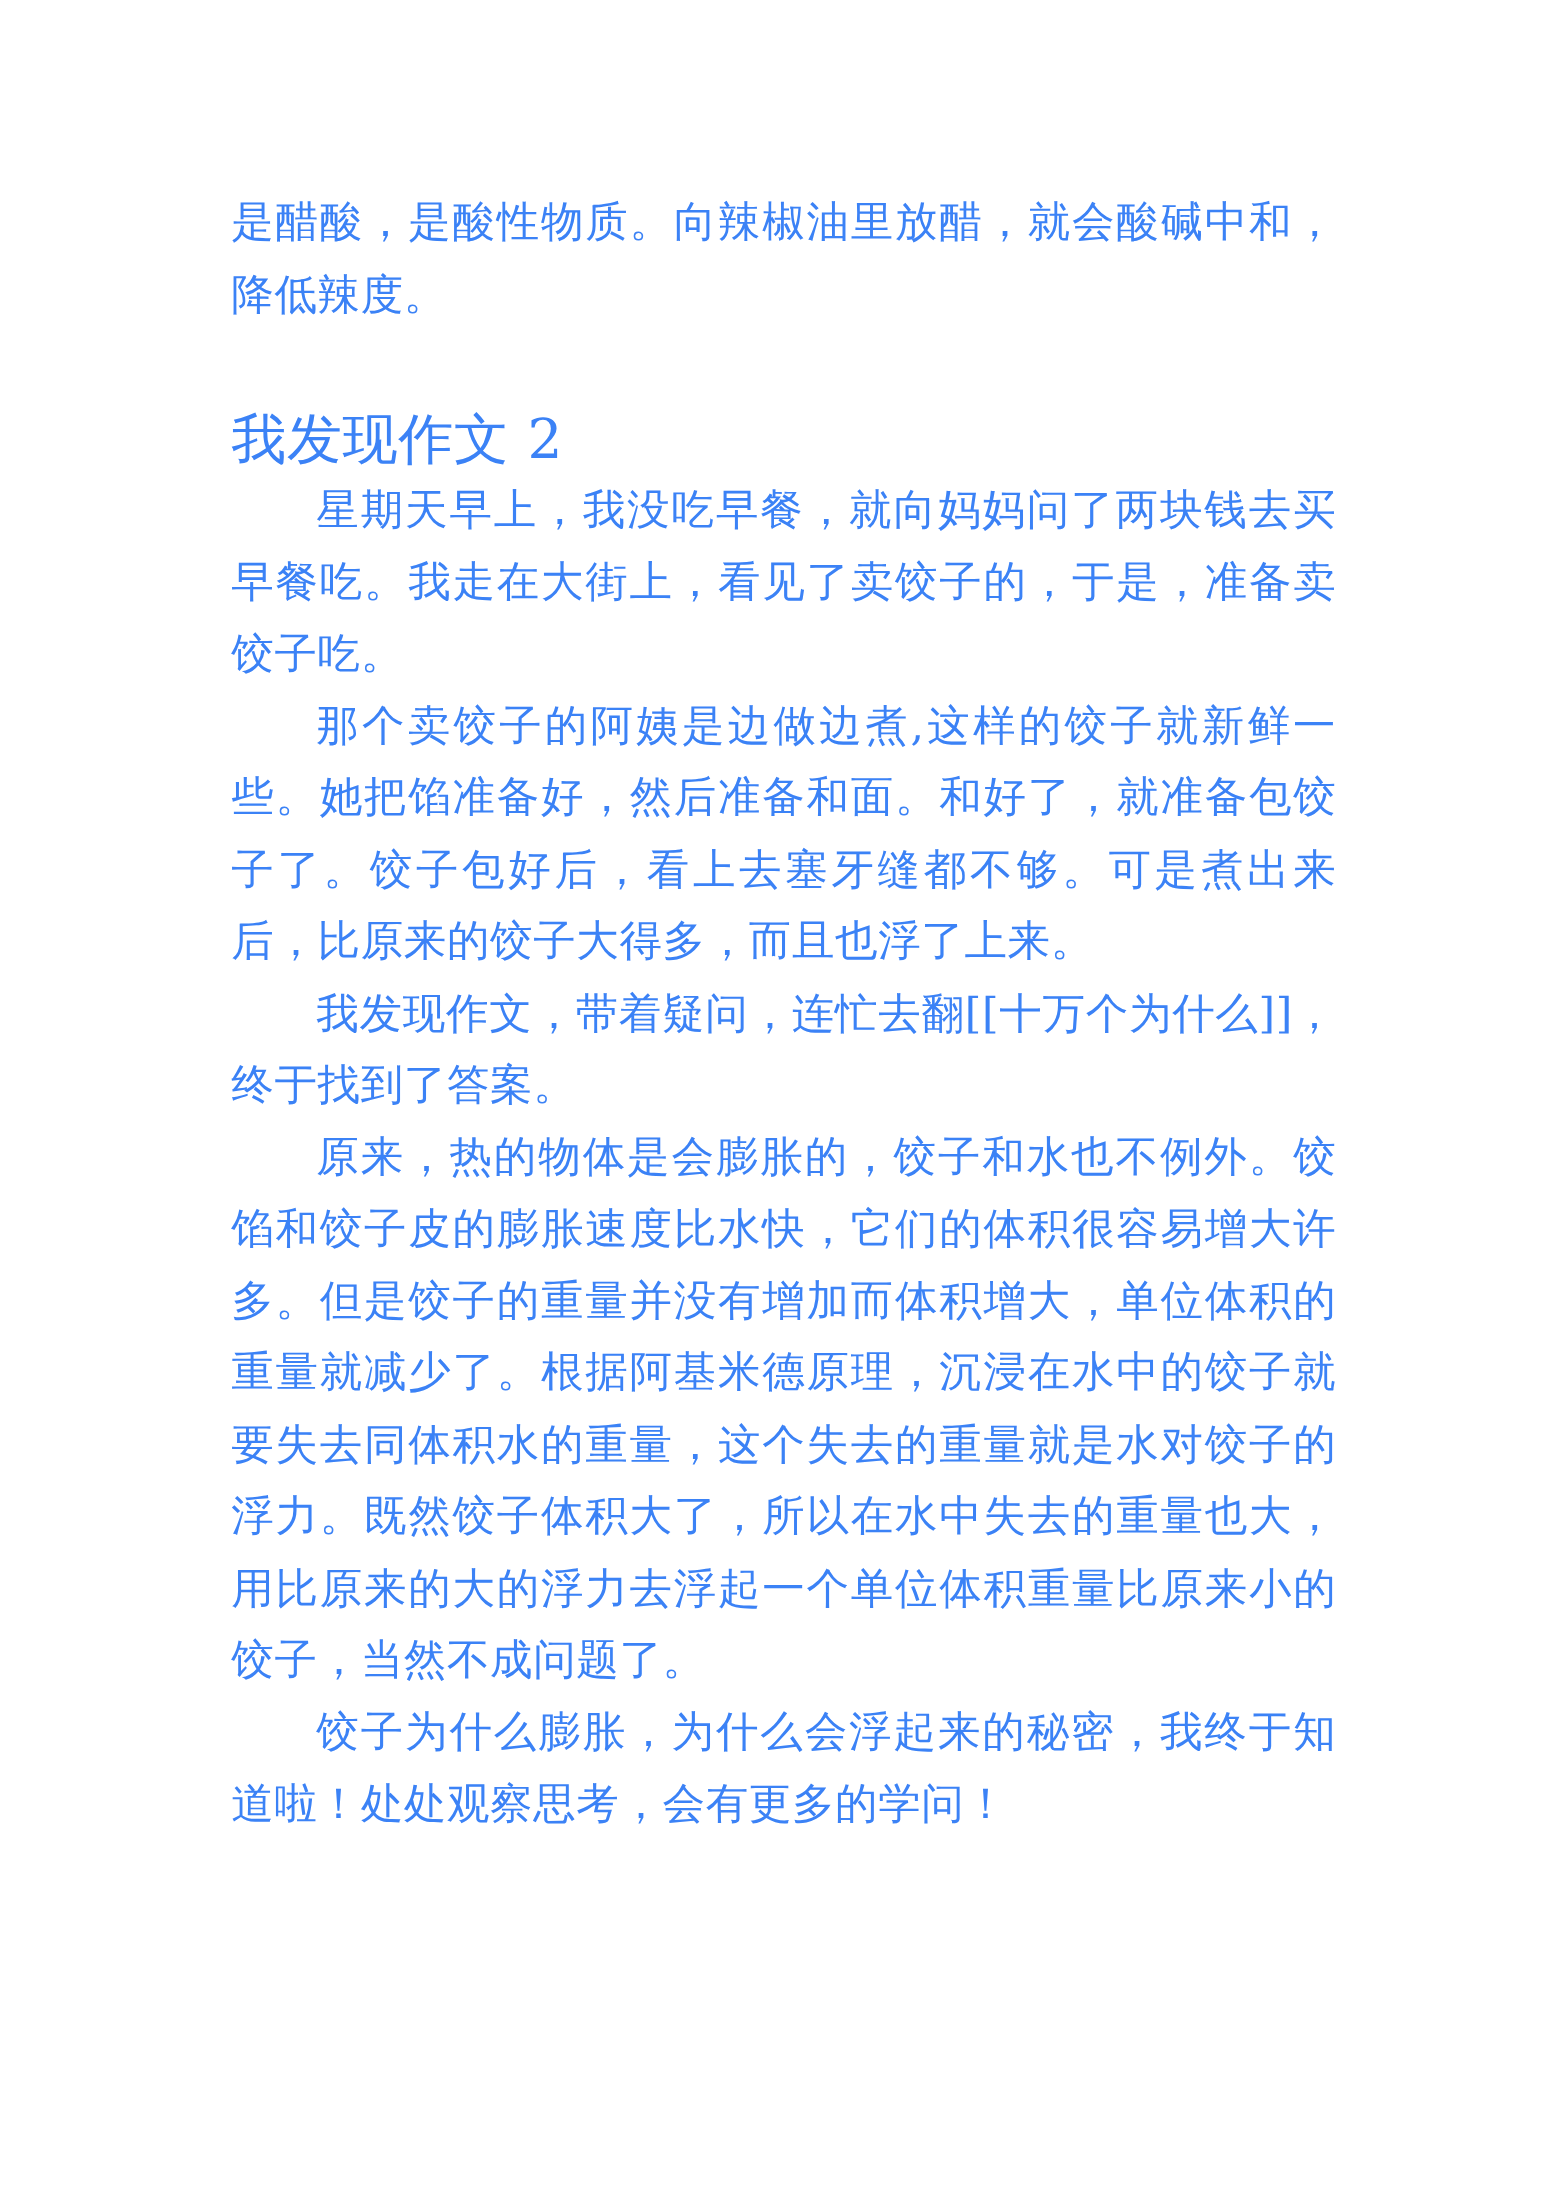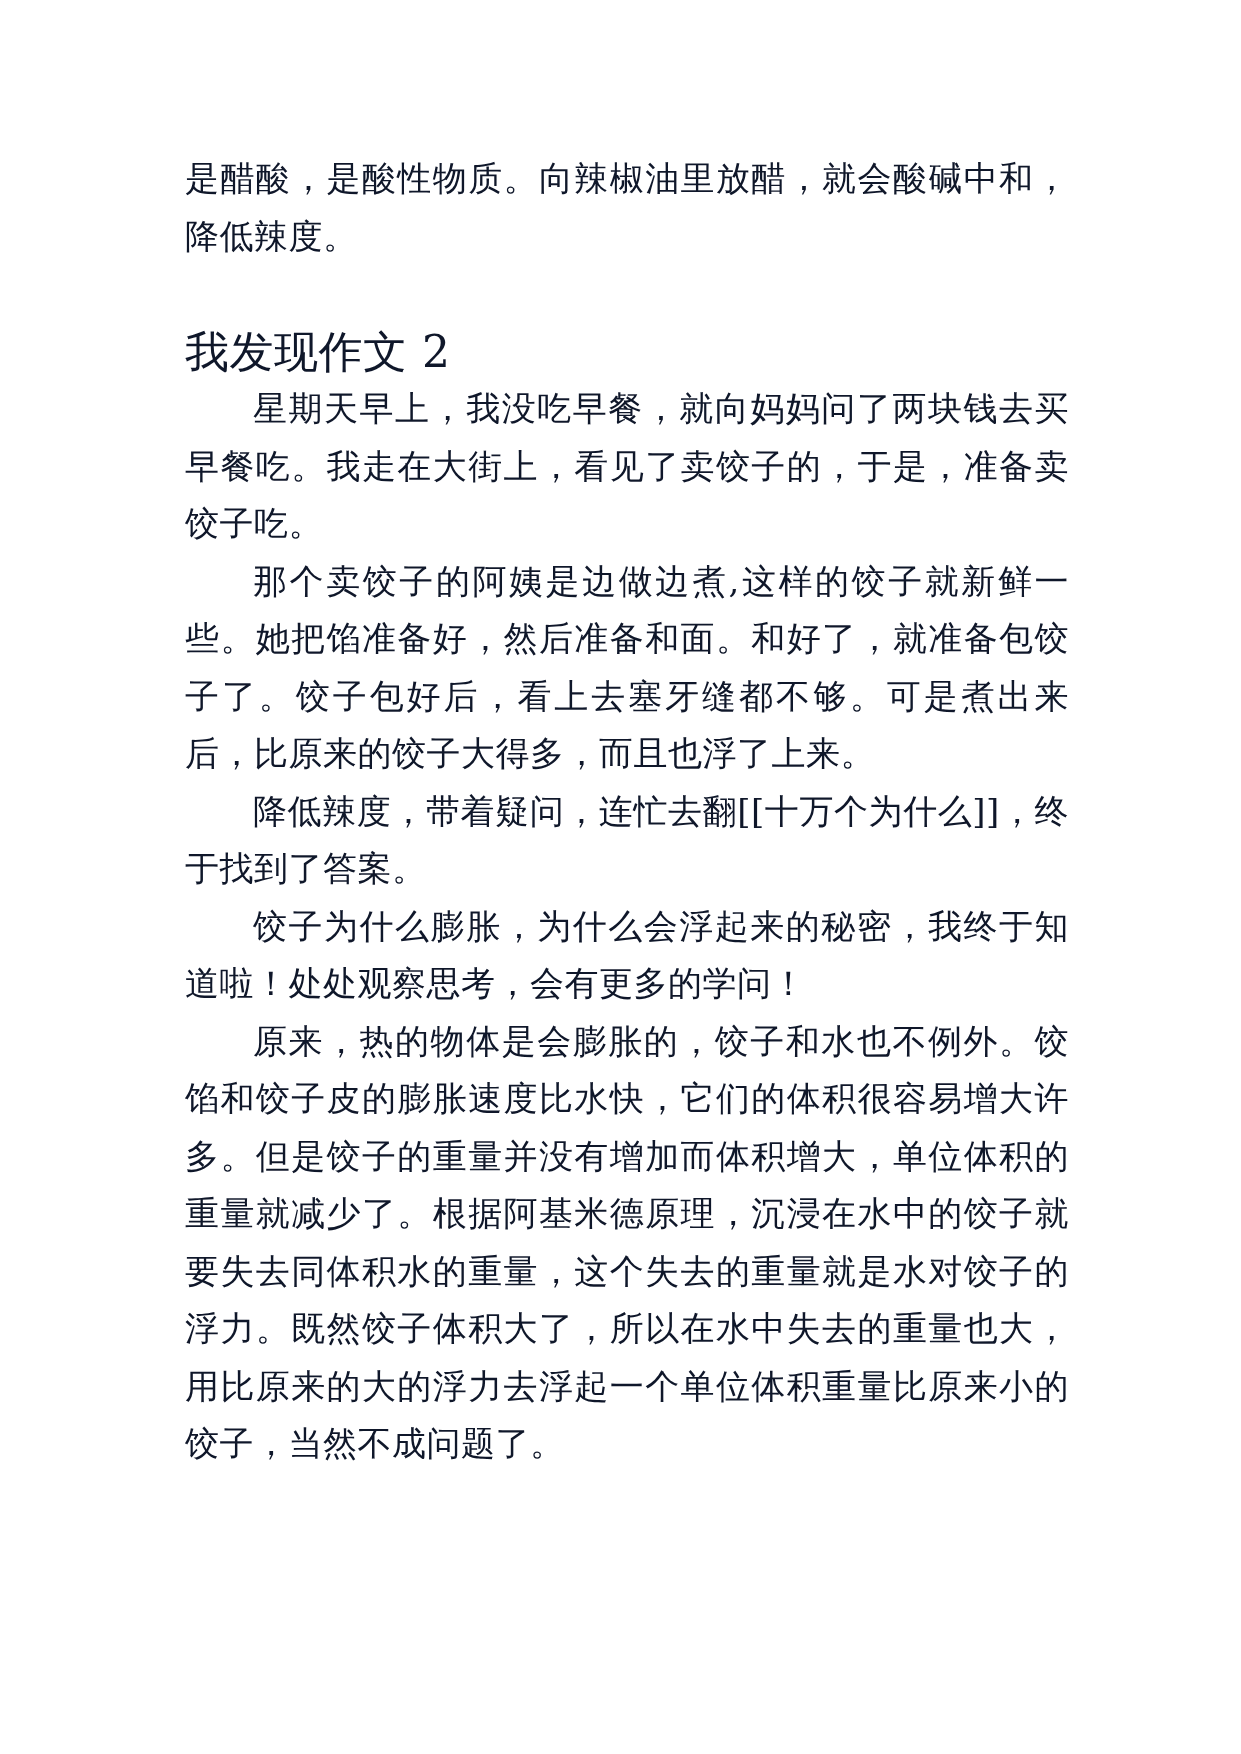--- a/index.html
+++ b/index.html
@@ -9,21 +9,21 @@
   }
   .page {
     position: relative;
     width: 1241px;
     height: 1754px;
     box-sizing: border-box;
     background: #ffffff;
     padding: 150px 172px 60px 185px;
     overflow: hidden;
     font-family: "DejaVu Serif", "Liberation Serif", serif;
-    color: #0f172a;
+    color: #3b82f6;
   }
   .para {
     margin: 0;
     font-size: 34px;
     line-height: 57.5px;
     text-align: justify;
     text-justify: inter-ideograph;
     text-indent: 2em;
     letter-spacing: 0.5px;
     word-break: break-all;
@@ -42,16 +42,16 @@
 </head>
 <body>
 
 <div class="page">
   <p class="para no-indent">是醋酸，是酸性物质。向辣椒油里放醋，就会酸碱中和，降低辣度。</p>
 
   <h2 class="section-title">我发现作文 2</h2>
 
   <p class="para">星期天早上，我没吃早餐，就向妈妈问了两块钱去买早餐吃。我走在大街上，看见了卖饺子的，于是，准备卖饺子吃。</p>
   <p class="para">那个卖饺子的阿姨是边做边煮,这样的饺子就新鲜一些。她把馅准备好，然后准备和面。和好了，就准备包饺子了。饺子包好后，看上去塞牙缝都不够。可是煮出来后，比原来的饺子大得多，而且也浮了上来。</p>
-  <p class="para">降低辣度，带着疑问，连忙去翻[[十万个为什么]]，终于找到了答案。</p>
+  <p class="para">我发现作文，带着疑问，连忙去翻[[十万个为什么]]，终于找到了答案。</p>
+  <p class="para">原来，热的物体是会膨胀的，饺子和水也不例外。饺馅和饺子皮的膨胀速度比水快，它们的体积很容易增大许多。但是饺子的重量并没有增加而体积增大，单位体积的重量就减少了。根据阿基米德原理，沉浸在水中的饺子就要失去同体积水的重量，这个失去的重量就是水对饺子的浮力。既然饺子体积大了，所以在水中失去的重量也大，用比原来的大的浮力去浮起一个单位体积重量比原来小的饺子，当然不成问题了。</p>
   <p class="para">饺子为什么膨胀，为什么会浮起来的秘密，我终于知道啦！处处观察思考，会有更多的学问！</p>
-  <p class="para">原来，热的物体是会膨胀的，饺子和水也不例外。饺馅和饺子皮的膨胀速度比水快，它们的体积很容易增大许多。但是饺子的重量并没有增加而体积增大，单位体积的重量就减少了。根据阿基米德原理，沉浸在水中的饺子就要失去同体积水的重量，这个失去的重量就是水对饺子的浮力。既然饺子体积大了，所以在水中失去的重量也大，用比原来的大的浮力去浮起一个单位体积重量比原来小的饺子，当然不成问题了。</p>
 </div>
 
 </body></html>

